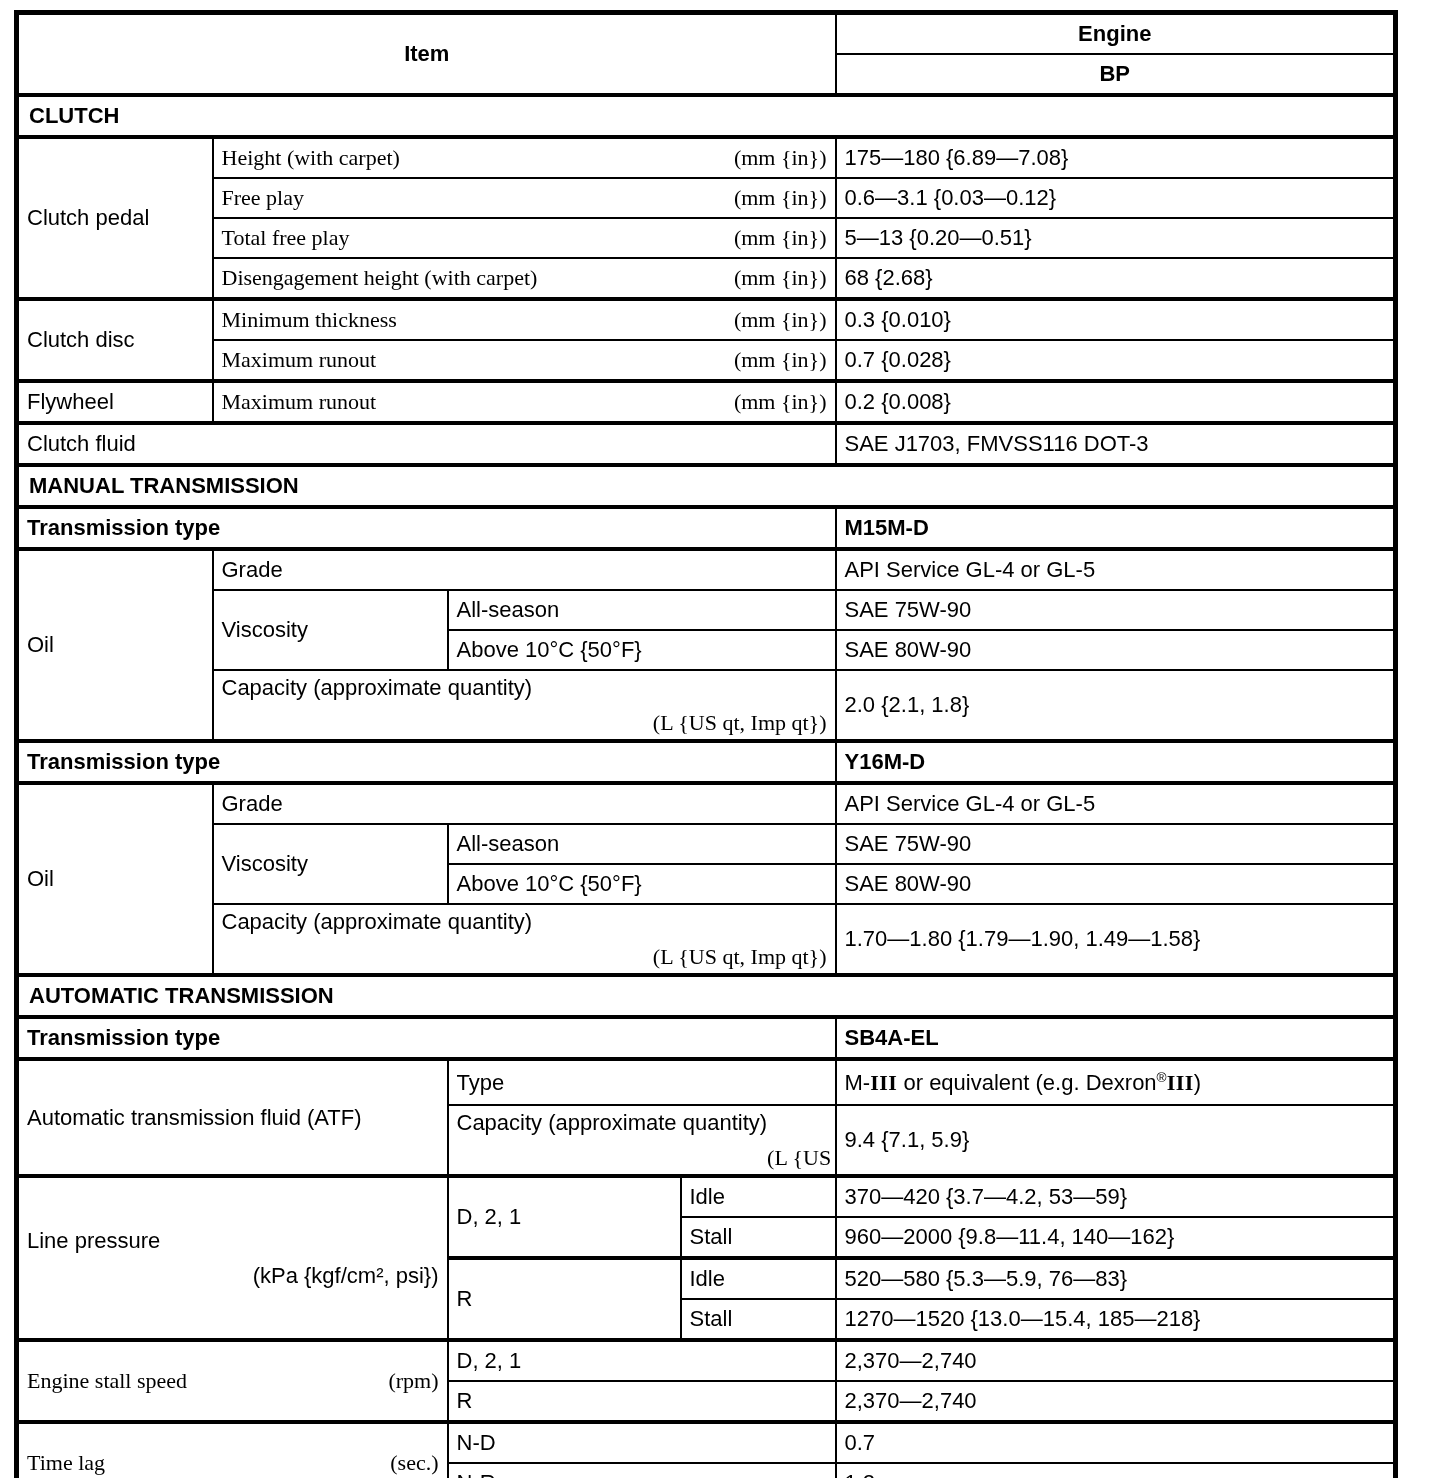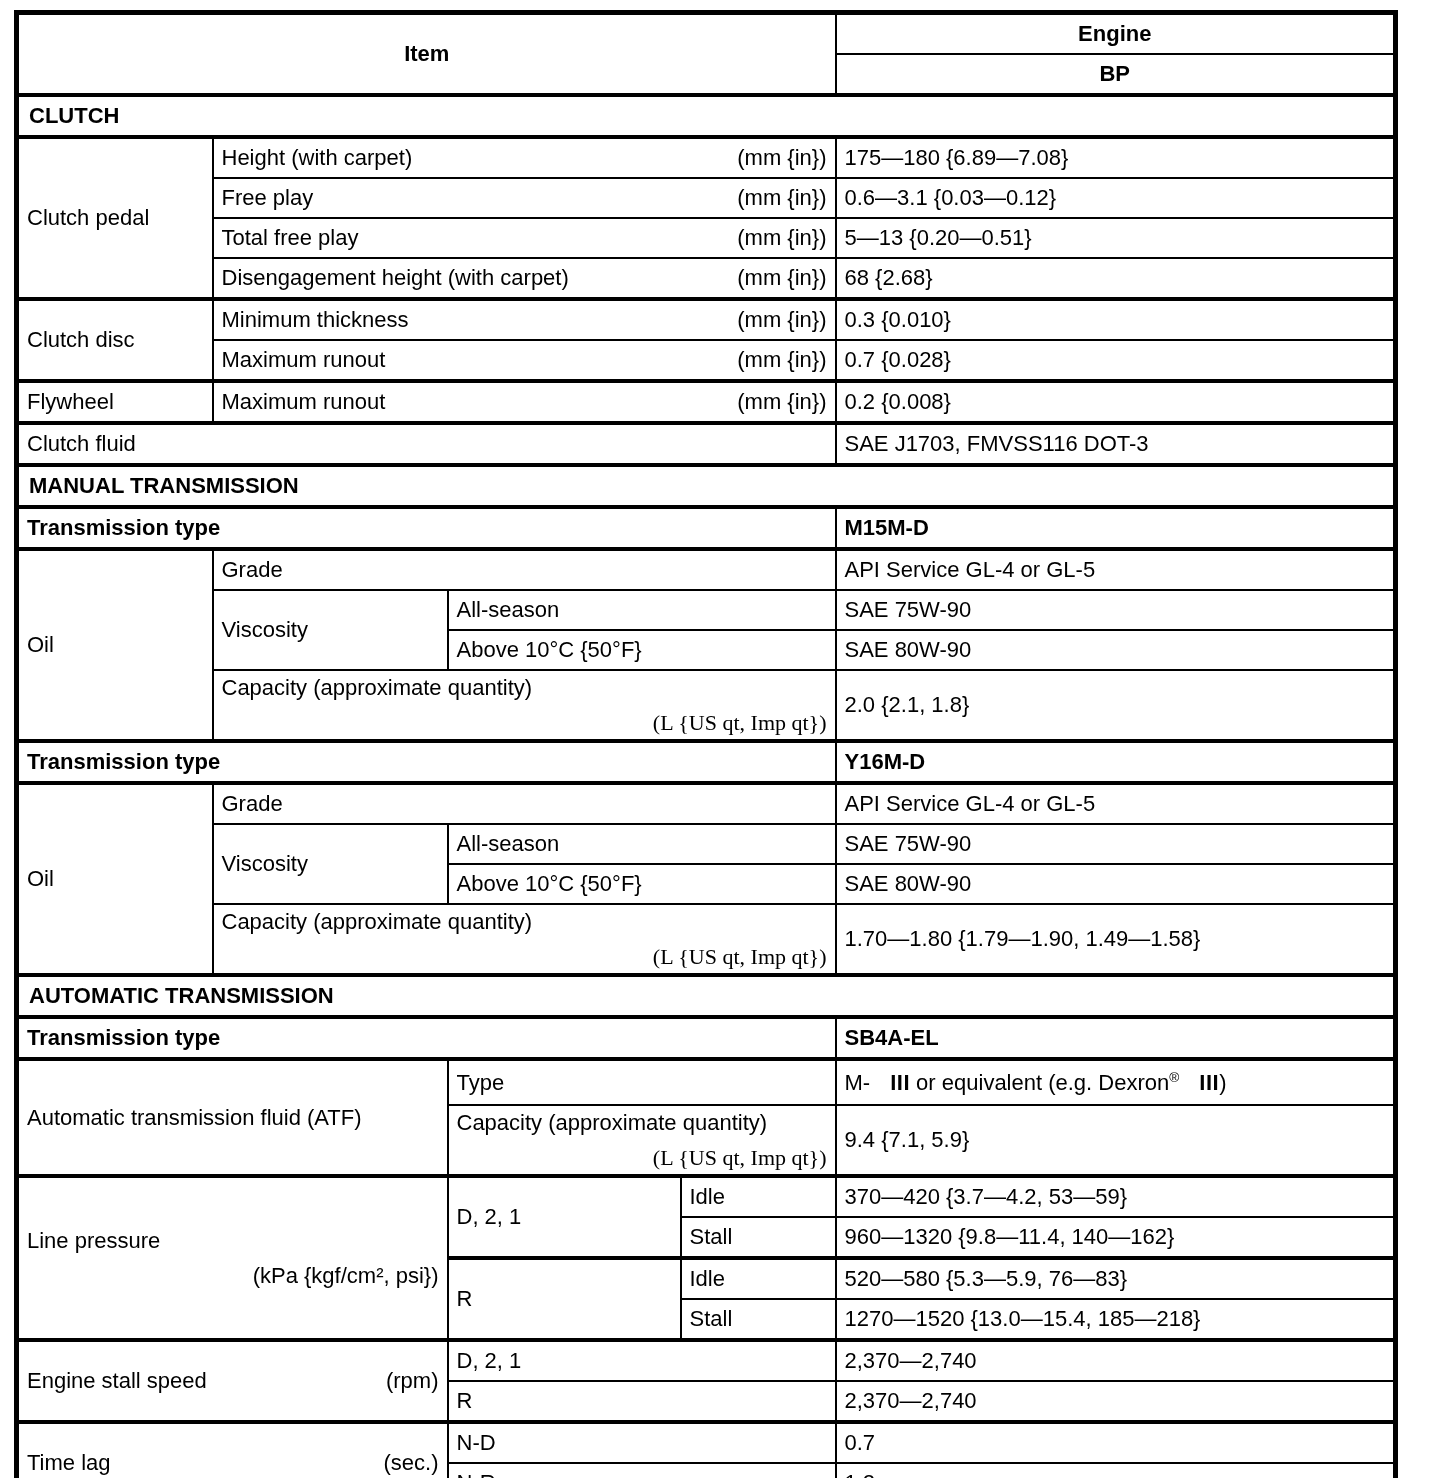--- a/index.html
+++ b/index.html
@@ -41,43 +41,43 @@
   tr.mid   { height: 46px; }
   tr.hdr   { height: 34px; }
   .hc { text-align: center; font-weight: bold; }
   .val { }
   .bold { font-weight: bold; }
   .iu {
     display: flex;
     justify-content: space-between;
     align-items: center;
     gap: 6px;
+    font-family: Liberation Serif, serif;
   }
   .cap {
     display: flex;
-    flex-direction: column;
+    flex-direction: row;
     justify-content: space-between;
     min-height: 60px;
     padding: 2px 0;
   }
   .cap .u { align-self: flex-end; font-family: Liberation Serif, serif; }
   .lp {
     display: flex;
     flex-direction: column;
     justify-content: center;
     gap: 9px;
     min-height: 120px;
     padding: 2px 0;
   }
   .lp .u { align-self: flex-end; }
   .rn {
-    font-family: Liberation Sans, sans-serif;
+    font-family: Liberation Serif, serif;
     font-weight: bold;
     letter-spacing: 0.5px;
-    margin-left: 20px;
   }
   .sup {
     font-size: 0.62em;
     vertical-align: super;
   }
 </style>
 </head>
 <body>
 
 <div class="page">
@@ -267,21 +267,21 @@
               <span>Line pressure</span>
               <span class="u">(kPa {kgf/cm², psi})</span>
             </div>
           </td>
     <td rowspan="2">D, 2, 1</td>
     <td>Idle</td>
     <td class="val">370—420 {3.7—4.2, 53—59}</td>
   </tr>
   <tr>
     <td>Stall</td>
-    <td class="val">960—1320 {9.8—11.4, 140—162}</td>
+    <td class="val">960—2000 {9.8—11.4, 140—162}</td>
   </tr>
   <tr class="grp">
     <td rowspan="2">R</td>
     <td>Idle</td>
     <td class="val">520—580 {5.3—5.9, 76—83}</td>
   </tr>
   <tr>
     <td>Stall</td>
     <td class="val">1270—1520 {13.0—15.4, 185—218}</td>
   </tr>

